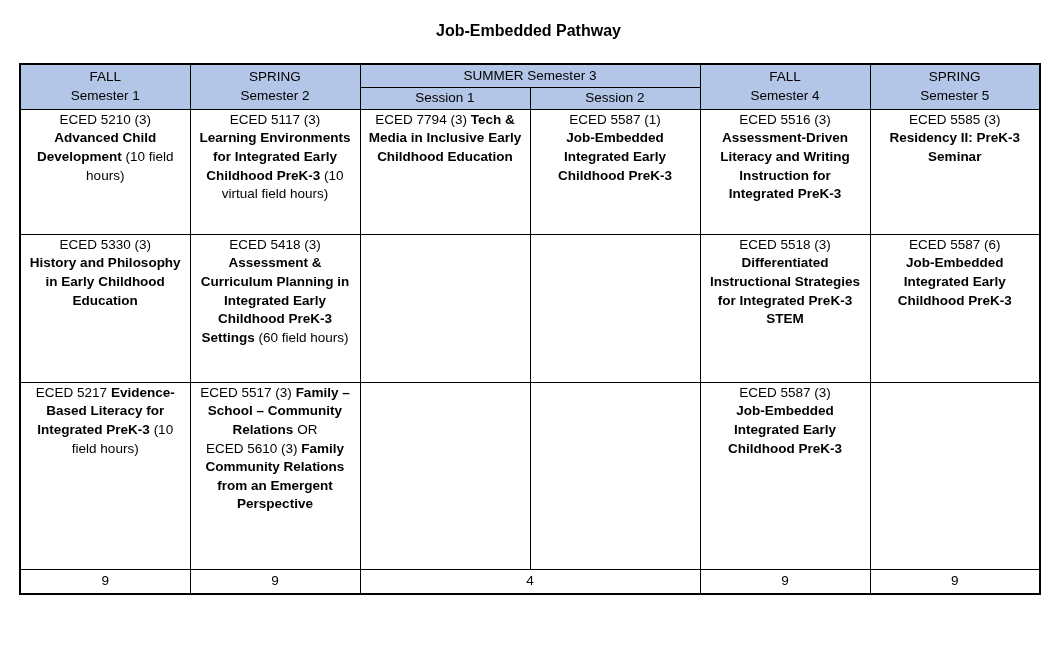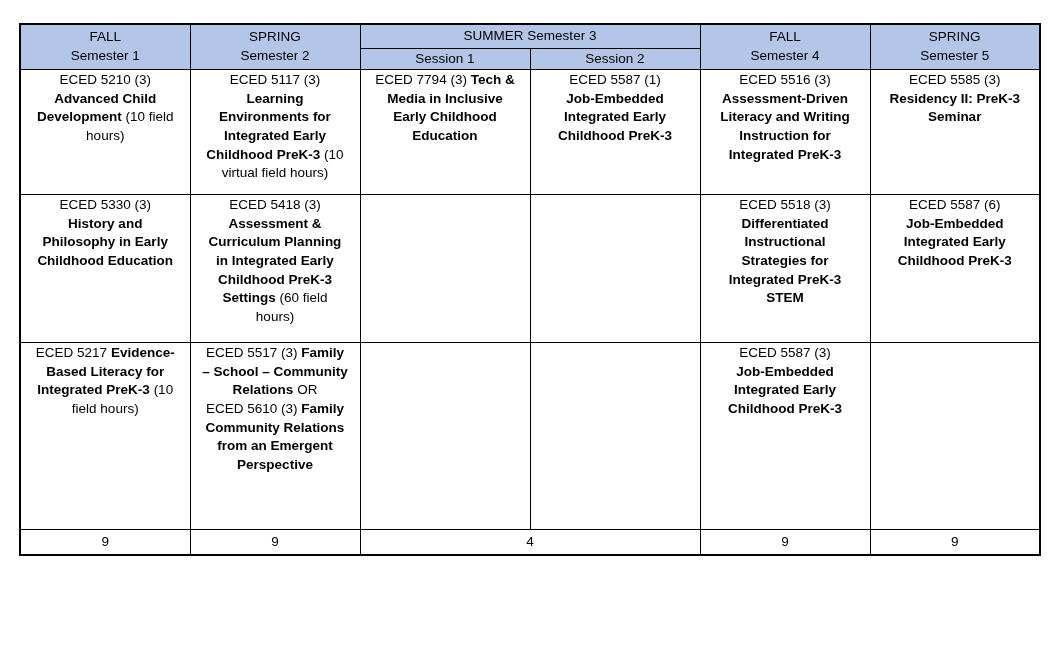--- a/index.html
+++ b/index.html
@@ -27,21 +27,21 @@
   table.schedule {
     margin: 23px 0 0 19px;
     border-collapse: collapse;
     table-layout: fixed;
     width: 1021px;
     border: 2px solid #000;
   }
   table.schedule col { width: 170px; }
   table.schedule th, table.schedule td {
     border: 1px solid #000;
-    padding: 1px 11px;
+    padding: 1px 5px;
     text-align: center;
     font-size: 13.5px;
     line-height: 1.38;
   }
   thead th {
     font-weight: normal;
     background: #b4c6e7;
     vertical-align: middle;
   }
   tr.hdr-top    { height: 24px; }
@@ -54,20 +54,21 @@
   tr.course-row-2 { height: 148px; }
   tr.course-row-3 { height: 187px; }
   tfoot tr { height: 25px; }
   tfoot td { vertical-align: middle; font-size: 14px; }
   .seg-b { font-weight: bold; }
 </style>
 </head>
 <body>
 
 <div class="titles">
+  <h2 class="doc-subtitle">Job-Embedded Pathway</h2>
 </div>
 
 <table class="schedule">
   <colgroup>
     <col>
       <col>
       <col>
       <col>
       <col>
       <col>

